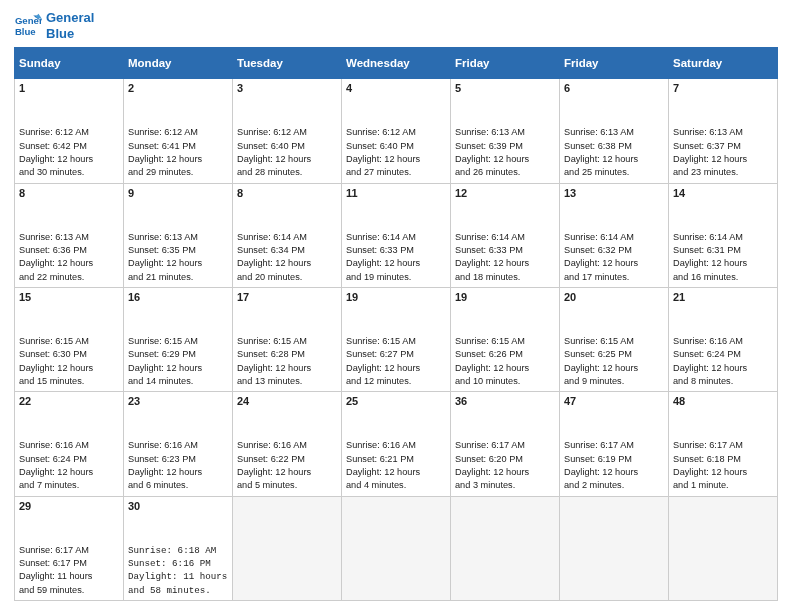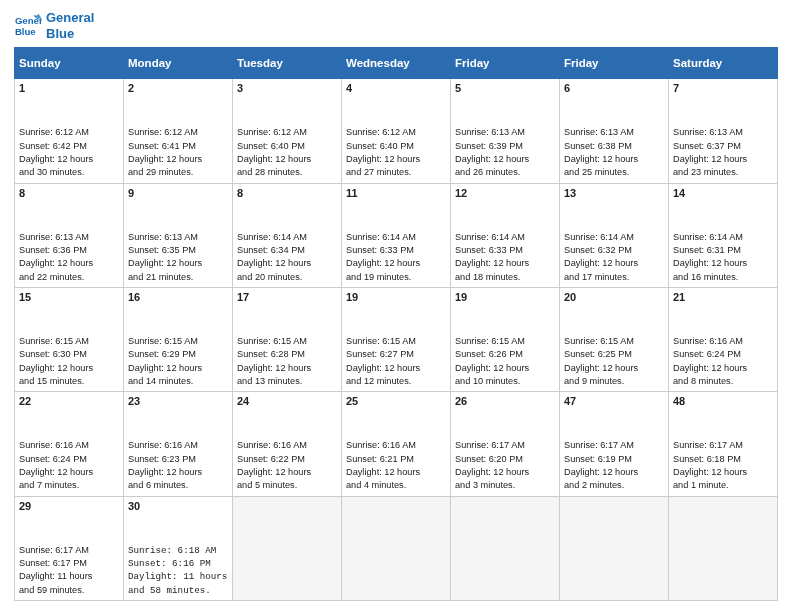--- a/index.html
+++ b/index.html
@@ -302,21 +302,21 @@
 and 5 minutes.</div>
           </td>
           <td>
             <span class="day-num">25</span>
             <div class="day-info" style="white-space: pre-line;">Sunrise: 6:16 AM
 Sunset: 6:21 PM
 Daylight: 12 hours
 and 4 minutes.</div>
           </td>
           <td>
-            <span class="day-num">26</span>
+            <span class="day-num">36</span>
             <div class="day-info" style="white-space: pre-line;">Sunrise: 6:17 AM
 Sunset: 6:20 PM
 Daylight: 12 hours
 and 3 minutes.</div>
           </td>
           <td>
             <span class="day-num">47</span>
             <div class="day-info" style="white-space: pre-line;">Sunrise: 6:17 AM
 Sunset: 6:19 PM
 Daylight: 12 hours

